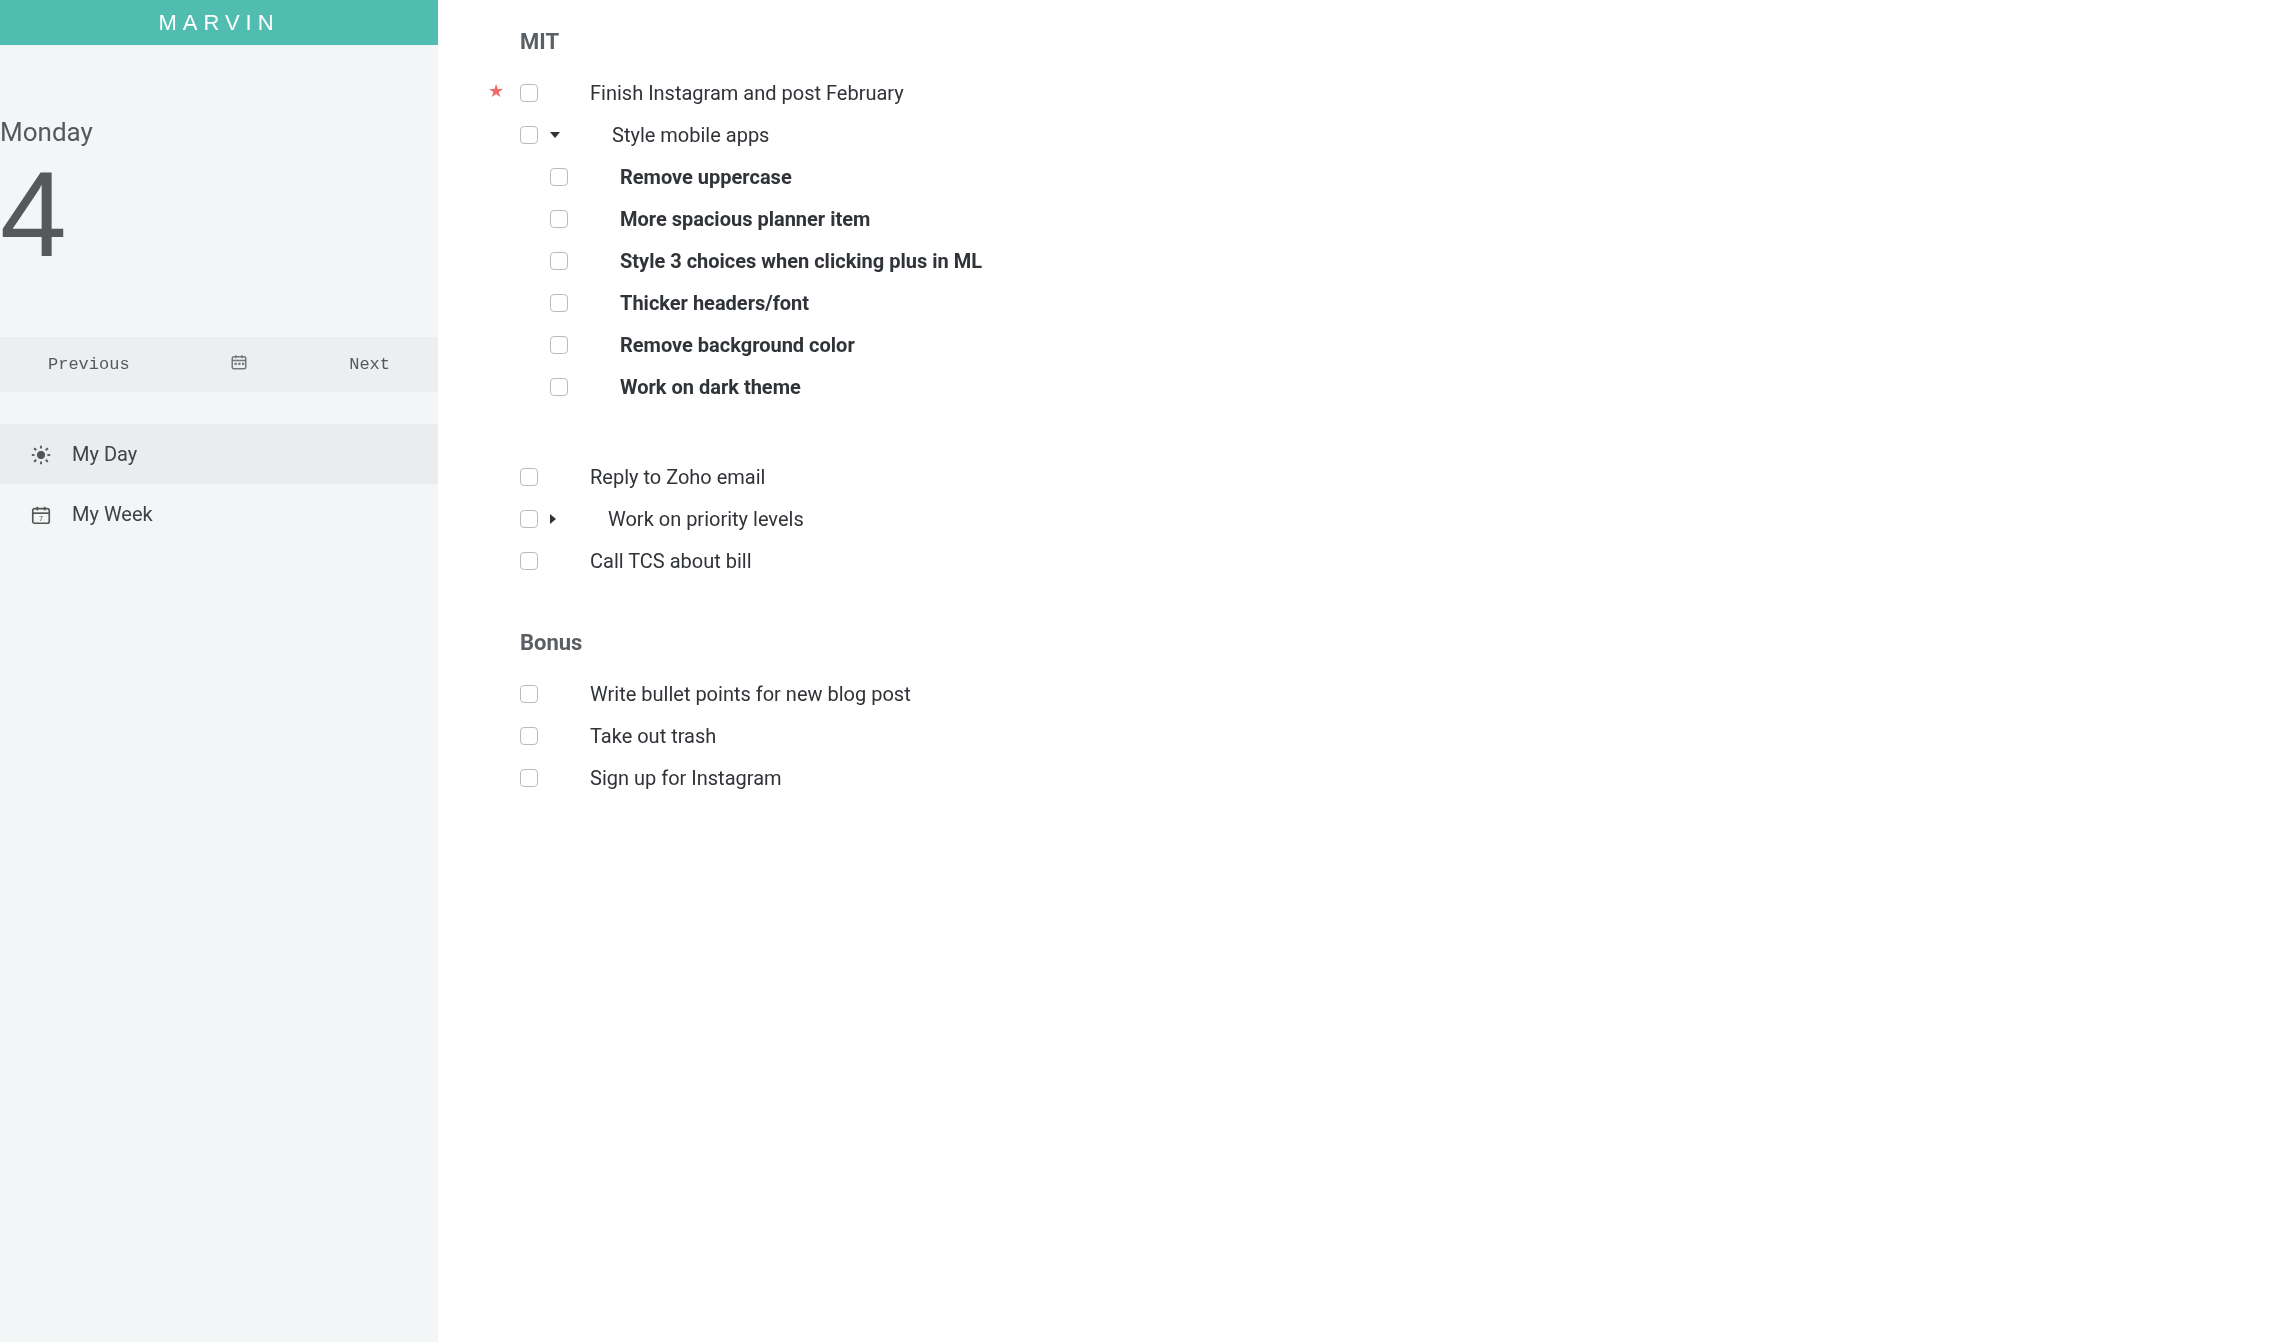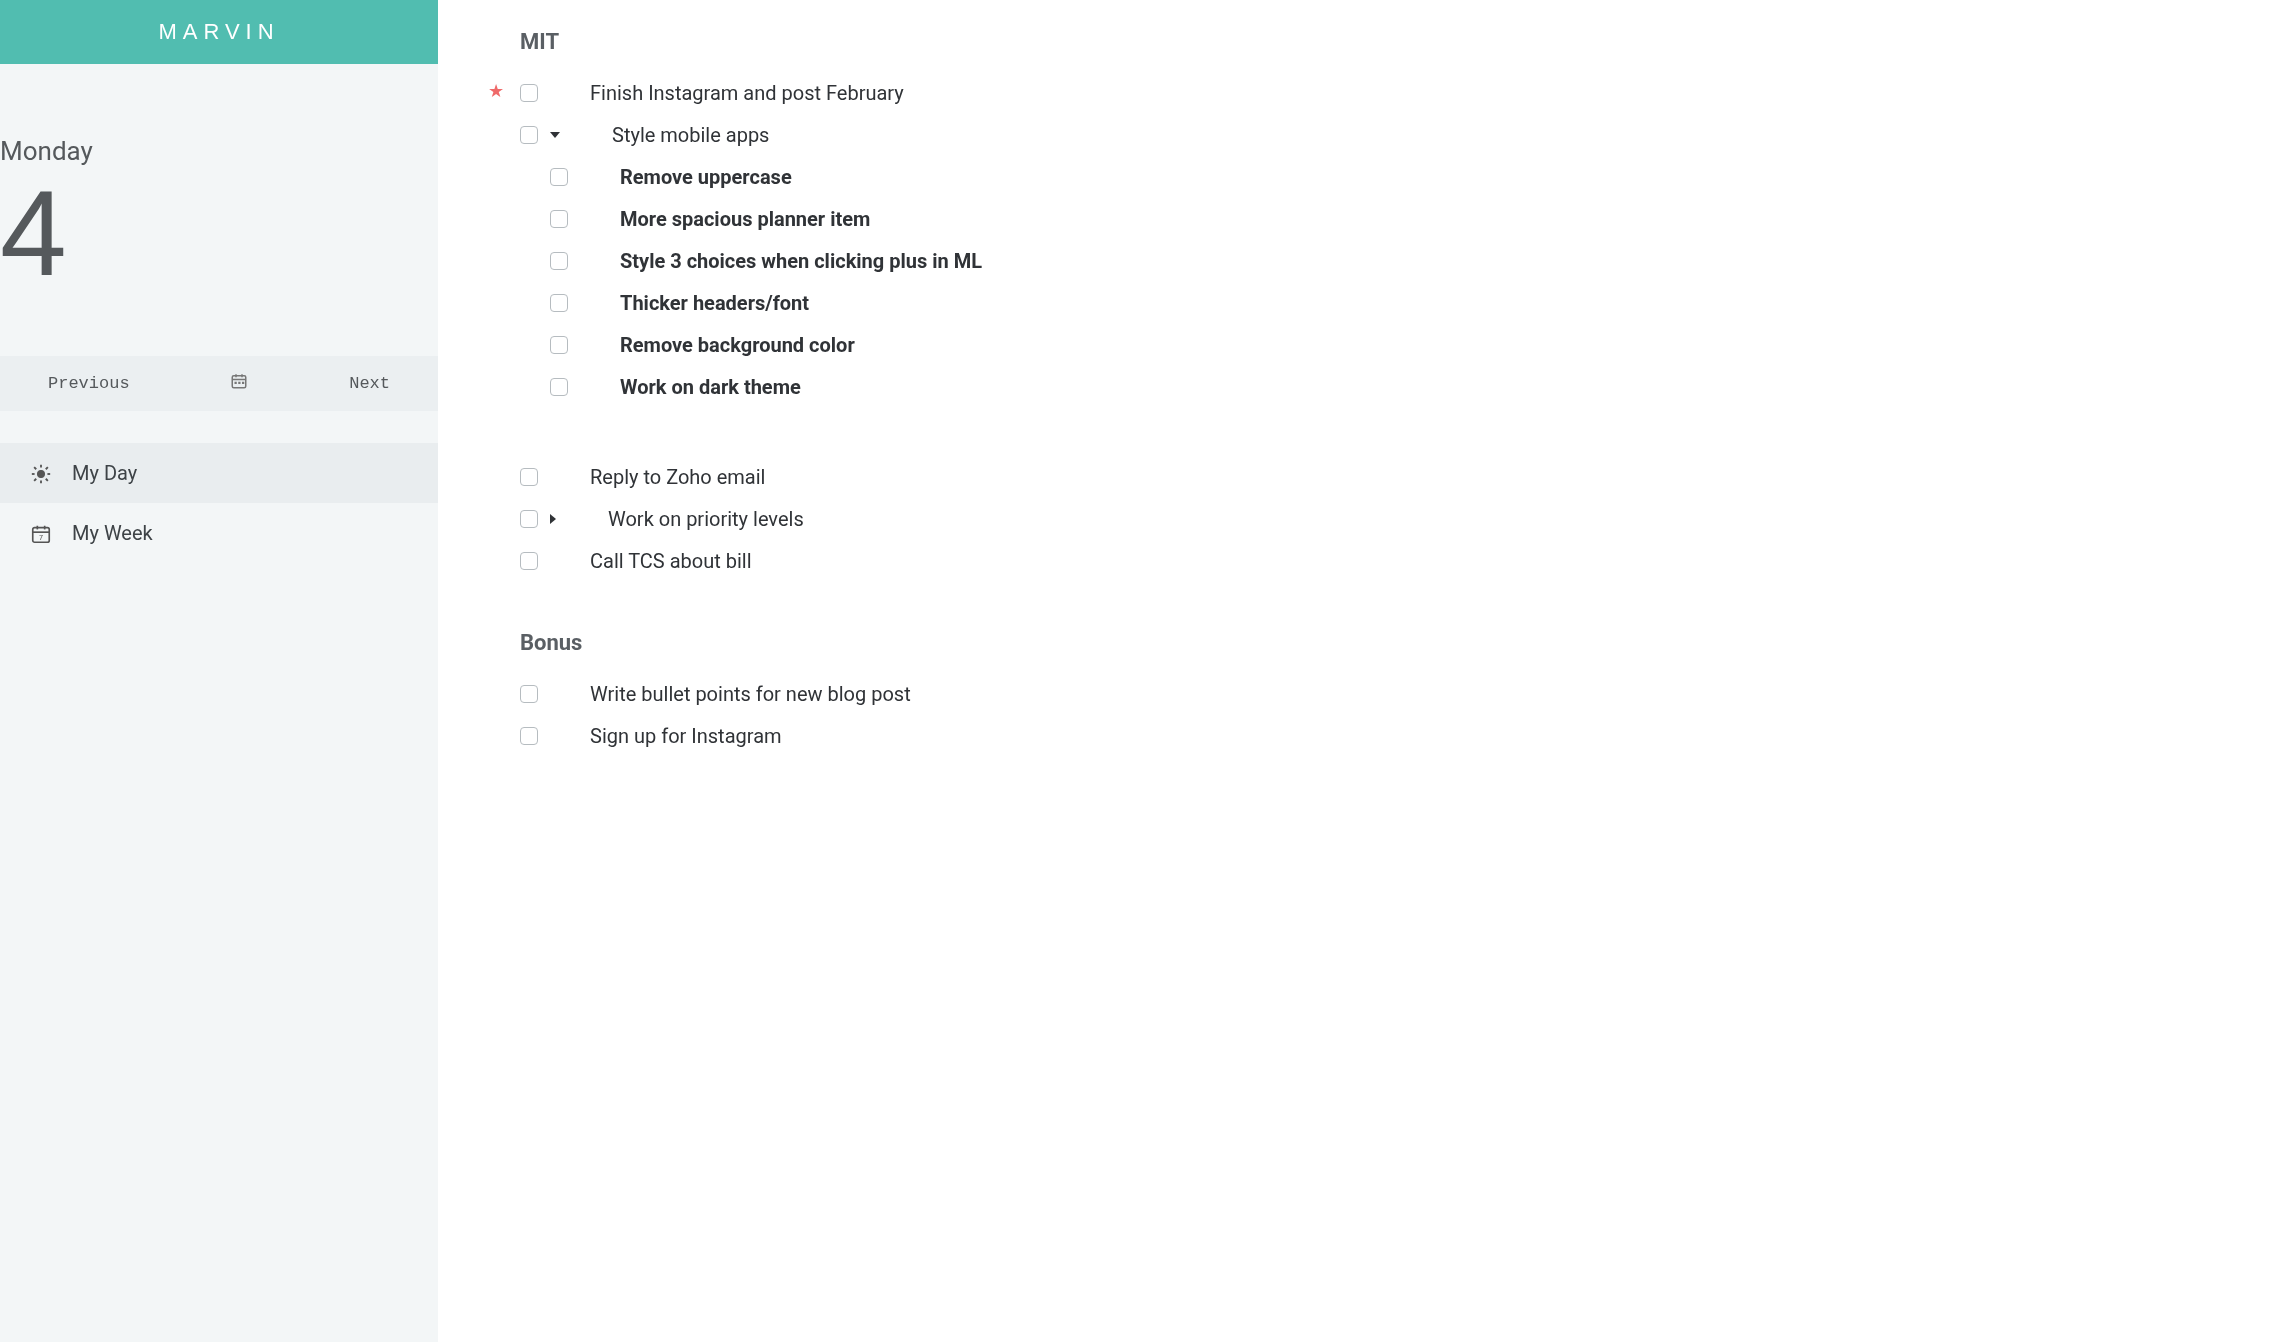--- a/index.html
+++ b/index.html
@@ -13,21 +13,21 @@
   }
   
   .sidebar {
     width: 438px;
     background: #f3f6f7;
     display: flex;
     flex-direction: column;
     flex-shrink: 0;
   }
   .brand-bar {
-    height: 64px;
+    height: 45px;
     background: #51bdb0;
     display: flex;
     align-items: center;
     justify-content: center;
   }
   .brand-bar span {
     font-family: "Futura", "Trebuchet MS", sans-serif;
     letter-spacing: 6px;
     font-size: 22px;
     font-weight: 400;
@@ -262,17 +262,21 @@
 
   <div class="section">
     <div class="section-title">Bonus</div>
 
     <div class="task">
       <span class="checkbox"></span>
       <span class="task-label">Write bullet points for new blog post</span>
     </div>
     <div class="task">
       <span class="checkbox"></span>
+      <span class="task-label">Take out trash</span>
+    </div>
+    <div class="task">
+      <span class="checkbox"></span>
       <span class="task-label">Sign up for Instagram</span>
     </div>
   </div>
 
 </div>
 
 </body></html>

